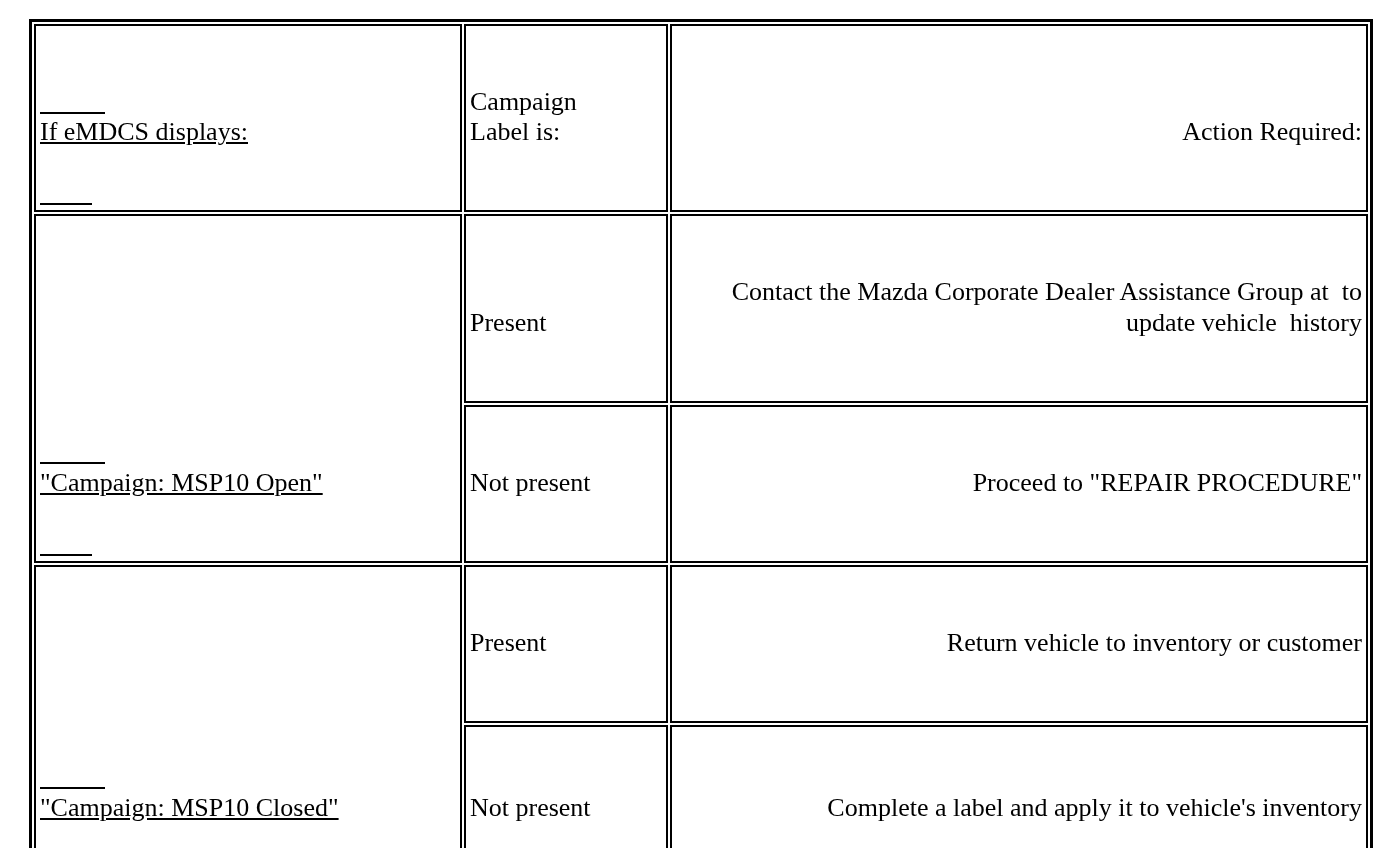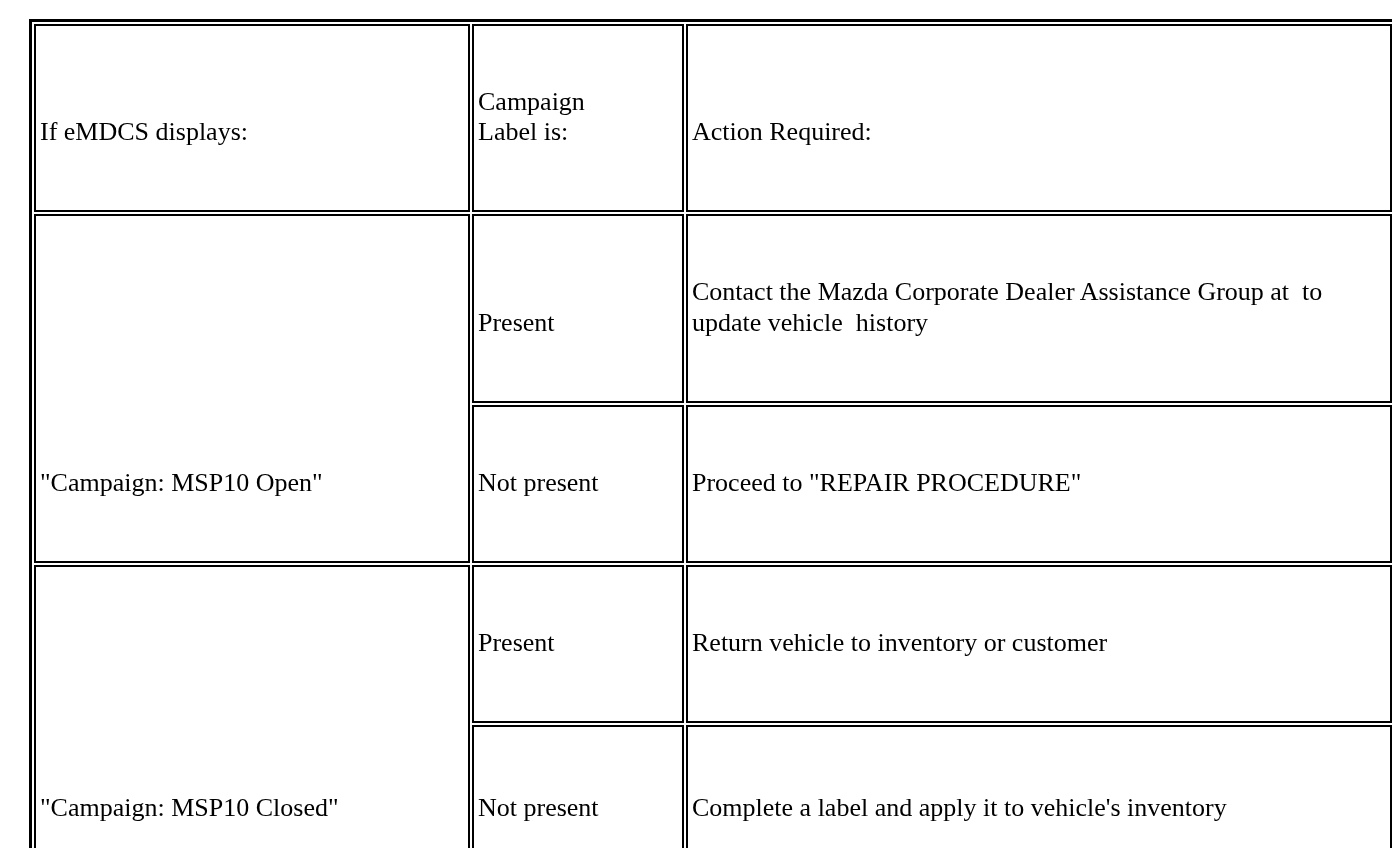--- a/index.html
+++ b/index.html
@@ -32,33 +32,33 @@
     border: 3px solid #000000;
     border-collapse: separate;
     border-spacing: 2px;
     background: #ffffff;
     table-layout: fixed;
   }
 
   .campaign-table td {
     border: 2px solid #000000;
     vertical-align: bottom;
-    padding: 0 12px 2px 4px;
+    padding: 0 4px 2px 4px;
     background: #ffffff;
     font-size: 26px;
     line-height: 1.17;
     letter-spacing: 0px;
     font-stretch: condensed;
     white-space: pre-wrap;
   }
 
   
-  .col-condition { width: 416px; }
+  .col-condition { width: 416px; text-decoration: underline; }
   .col-label     { width: 192px; }
-  .col-action    { width: 686px; }
+  .col-action    { width: 686px; text-align: right; }
 
   
   .hdr-cell          { height: 151px; }
   .cond-cell-open    { height: 275px; }
   .cond-cell-closed  { height: 281px; }
   .sub-cell-a        { height: 152px; }
   .sub-cell-b        { height: 117px; }
   .sub-cell-c        { height: 118px; }
   .sub-cell-d        { height: 157px; }
 

